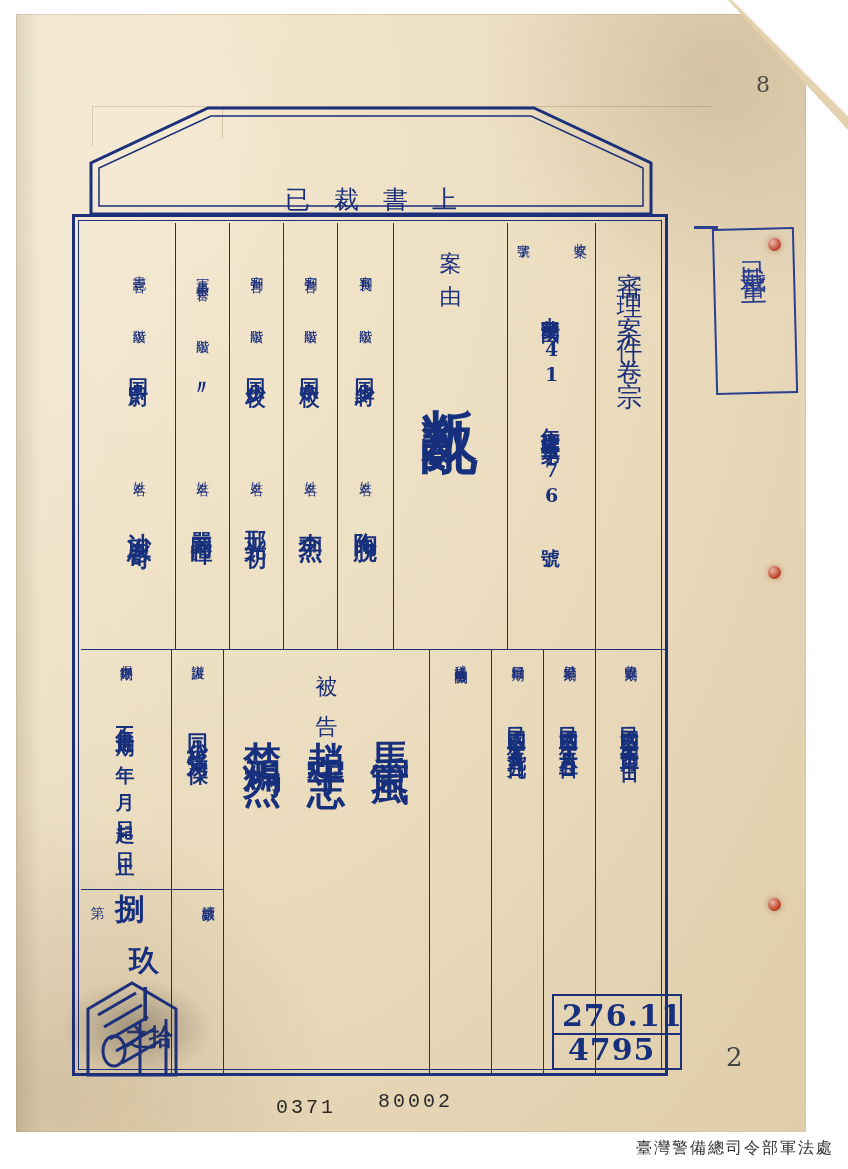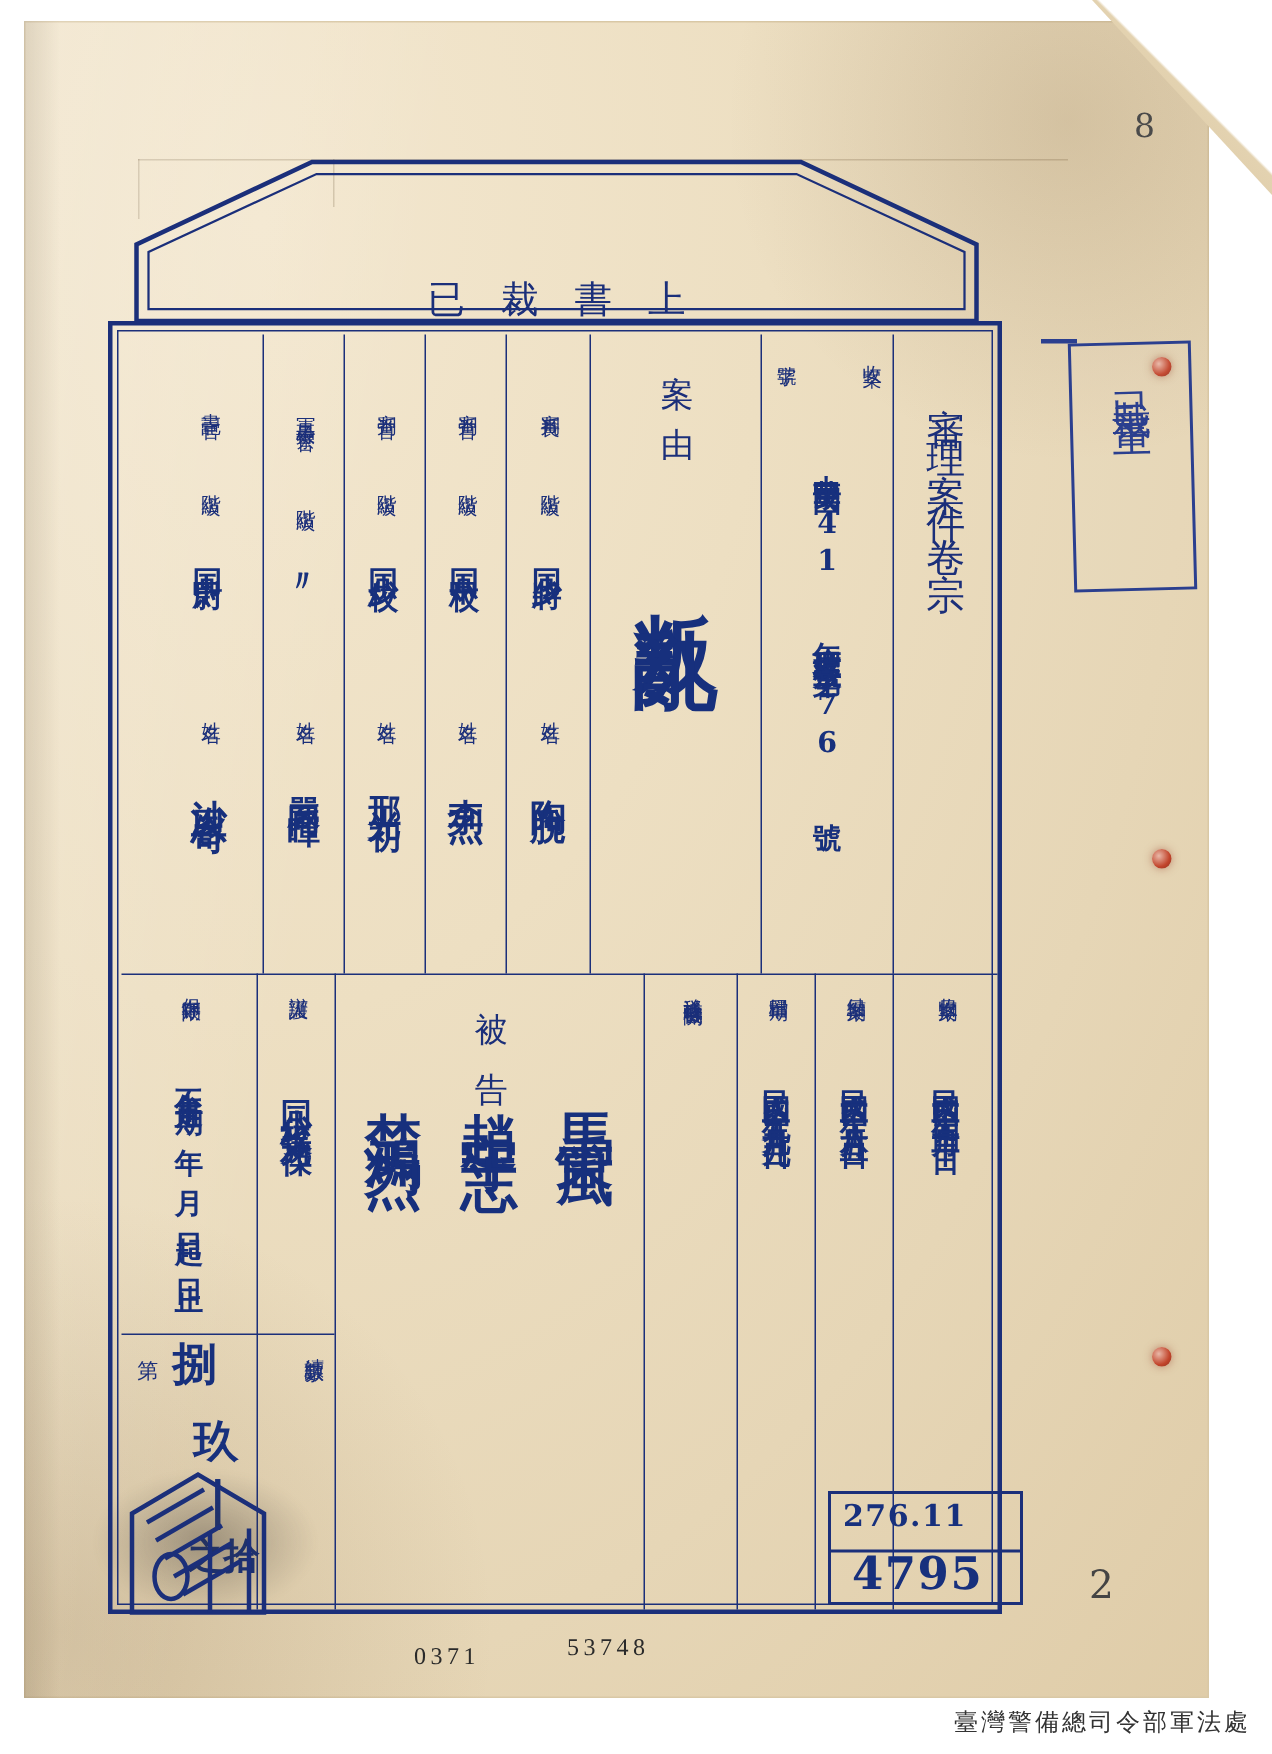--- a/index.html
+++ b/index.html
@@ -181,40 +181,40 @@
     left: 552px;
     top: 994px;
     width: 130px;
     height: 76px;
     border: 2.5px solid #1b2f7a;
     box-sizing: border-box;
   }
   .numbox .n1 {
     position: absolute;
     left: 8px; top: 2px;
-    font-size: 20px;
+    font-size: 30px;
     letter-spacing: 1px;
   }
   .numbox .n2 {
     position: absolute;
     left: 14px; top: 36px;
     font-size: 30px;
     letter-spacing: 1px;
   }
   .numbox .divider {
     position: absolute;
     left: 0; right: 0; top: 37px;
     border-top: 2px solid #1b2f7a;
   }
   
   .foot-num {
     position: absolute;
-    font-family: Liberation Serif, serif;
+    font-family: Liberation Mono, monospace;
     color: #2a2a2a;
-    font-size: 16px;
+    font-size: 20px;
     letter-spacing: 3px;
   }
   .foot-note {
     position: absolute;
     right: 14px;
     bottom: 10px;
     font-size: 16px;
     color: #333;
     letter-spacing: 2px;
     font-family: "DejaVu Serif", serif;
@@ -424,17 +424,17 @@
         <path d="M36,76 L74,54"></path>
         <path d="M42,88 L80,66"></path>
         <path d="M60,46 L60,100"></path>
         <path d="M86,44 L86,100"></path>
         <ellipse cx="34" cy="76" rx="11" ry="15"></ellipse>
       </g>
     </svg>
   </div>
 
   <div class="foot-num" style="left:276px; top:1096px;">0371</div>
-  <div class="foot-num" style="left:378px; top:1090px;">53748</div>
+  <div class="foot-num" style="left:378px; top:1090px;">80002</div>
   <div class="stray-2">2</div>
   <div class="foot-note">臺灣警備總司令部軍法處</div>
 
 </div>
 
 </body></html>

